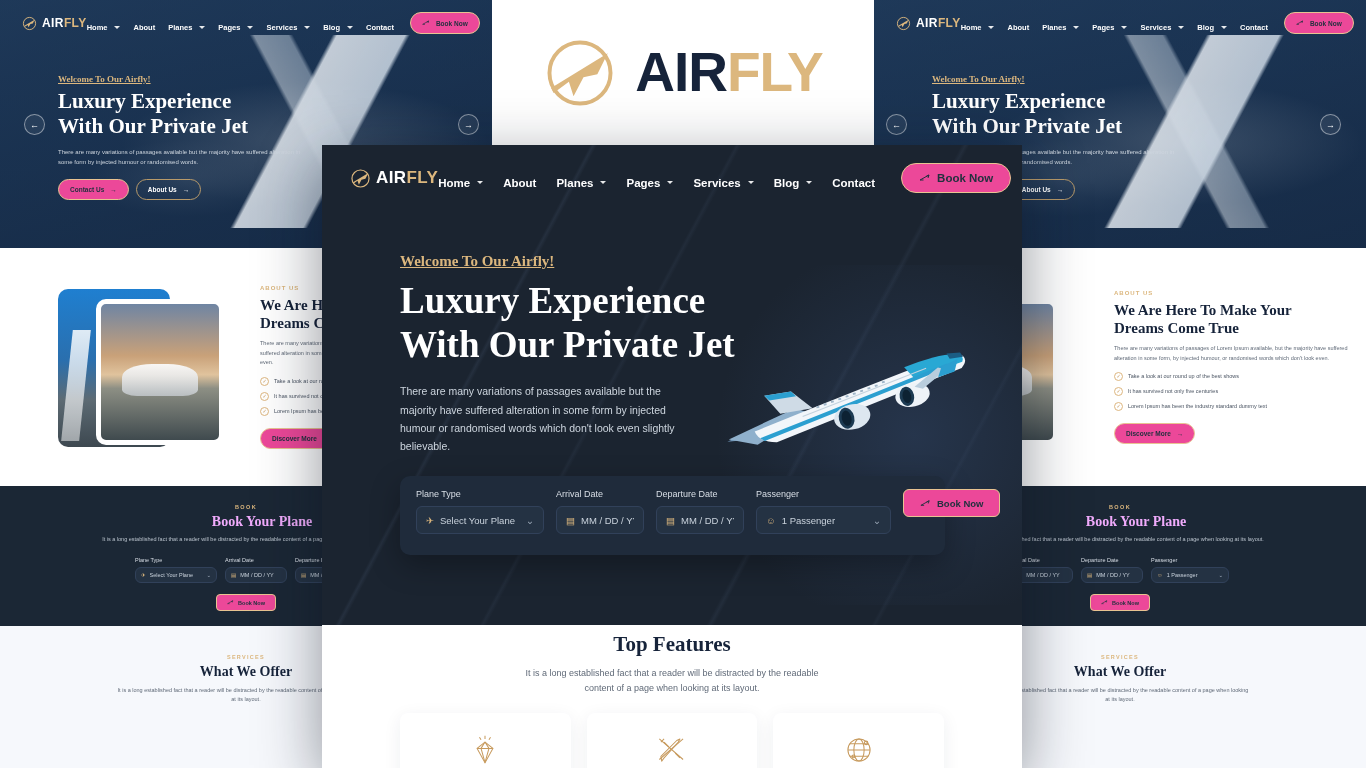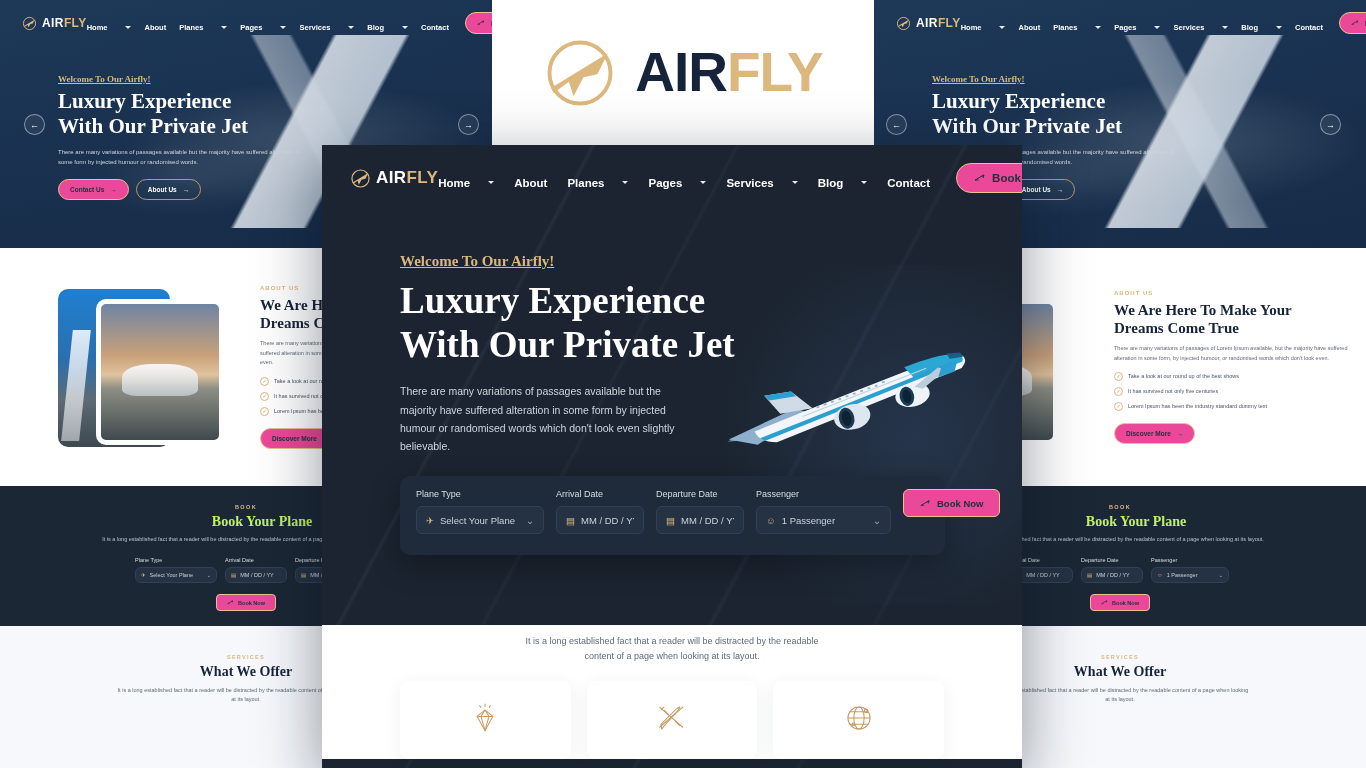--- a/index.html
+++ b/index.html
@@ -52,21 +52,21 @@
   .arrowbtn{ position:absolute; border-radius:50%; border:1px solid rgba(255,255,255,.45);
              color:#fff; display:flex; align-items:center; justify-content:center;
              background:rgba(255,255,255,.06); z-index:4; }
 
   
   .nav { position:relative; z-index:6; display:flex; align-items:center; }
   .logo { display:flex; align-items:center; gap:5px; font-family:"Liberation Sans",sans-serif; font-weight:700; letter-spacing:.4px; }
   .logo .air { color:#fff; }
   .logo .fly { color:#dcb77e; }
   .navlinks { display:flex; align-items:center; color:#fff; }
-  .navlinks a { color:#fff; text-decoration:none; white-space:nowrap; display:inline-flex; align-items:center; gap:18px;margin-top:9px; }
+  .navlinks a { color:#fff; text-decoration:none; white-space:nowrap; display:inline-flex; align-items:center; gap:7px;margin-top:9px; }
   .caret { display:inline-block; border-left:3px solid transparent; border-right:3px solid transparent; border-top:3.5px solid currentColor; opacity:.9; }
 
   
   .about { background:#fff; display:flex; align-items:center; }
   .about-imgs{ position:relative; flex:none; }
   .img-back{ position:absolute; border-radius:10px; overflow:hidden;
     background:linear-gradient(180deg,#1f7fd0 0%, #2a6fae 45%, #5d6b74 70%, #3d4850 100%); }
   .img-back::after{content:"";position:absolute;left:8%;bottom:4%;width:16%;height:70%;
     background:linear-gradient(180deg,rgba(255,255,255,.85),rgba(255,255,255,.5));transform:skewX(-6deg);}
   .img-front{ position:absolute; border-radius:10px; overflow:hidden; border:5px solid #fff;
@@ -76,21 +76,21 @@
   .about-txt .kicker{ color:#dcb77e; letter-spacing:1px; font-weight:700; }
   .about-txt h2{ color:#16233a; font-family:"Liberation Serif",serif; line-height:1.2; }
   .about-txt p{ color:#606a78; line-height:1.7; }
   .ticks li{ list-style:none; display:flex; align-items:center; color:#4a5462; }
   .tickc{ display:inline-flex;align-items:center;justify-content:center;flex:none;border-radius:50%;
           border:1px solid #ddb67f;color:#c79a5d; }
 
   
   .book { background:#1b2735; text-align:center; }
   .book .kicker{ color:#dcb77e; letter-spacing:1.4px; font-weight:700; }
-  .book h2{ color:#bef264; font-family:"Liberation Serif",serif;padding-left:32px; }
+  .book h2{ color:#f0abfc; font-family:"Liberation Serif",serif;padding-left:32px; }
   .book p{ color:#b9c2cc; line-height:1.7; }
   .fields{ display:flex; align-items:flex-start; justify-content:center; }
   .field label{ display:block; color:#d8dee6; text-align:left; }
   .ctrl{ display:flex; align-items:center; background:#243243; border:1px solid #31415a;
          border-radius:6px; color:#c9d2dc; white-space:nowrap; }
   .ctrl .ci{ color:#dcb77e; flex:none; }
   .ctrl .cv{ flex:1; text-align:left; overflow:hidden; }
   .ctrl .cc{ color:#9aa7b6; flex:none; }
 
   
@@ -708,20 +708,21 @@
             <svg width="11" height="11" viewBox="0 0 24 24">
                 <path d="M2 16 L20 6 M2 16 L9 16 M14 9 L20 6 L18 12" stroke="#23313f" stroke-width="2" fill="none" stroke-linejoin="round"></path>
               </svg>
             <span>Book Now</span>
           </div>
         </div>
       </div>
     </div>
 
     <div class="svc" id="main-feat" style="background:#ffffff;">
+      <h2>Top Features</h2>
       <p style="width:320px;margin-left:auto;margin-right:auto;">It is a long established fact that a reader will be distracted by the readable content of a page when looking at its layout.</p>
       <div class="cards">
         <div class="card">
           <svg width="38" height="38" viewBox="0 0 48 48">
             <g fill="none" stroke="#c79a5d" stroke-width="1.3">
               <path d="M24 14 L34 22 L24 40 L14 22 Z"></path>
               <path d="M14 22 L34 22 M24 14 L19 22 L24 40 M24 14 L29 22 L24 40"></path>
               <path d="M24 6 L24 10 M17 8 L19 11 M31 8 L29 11"></path>
             </g>
           </svg>

